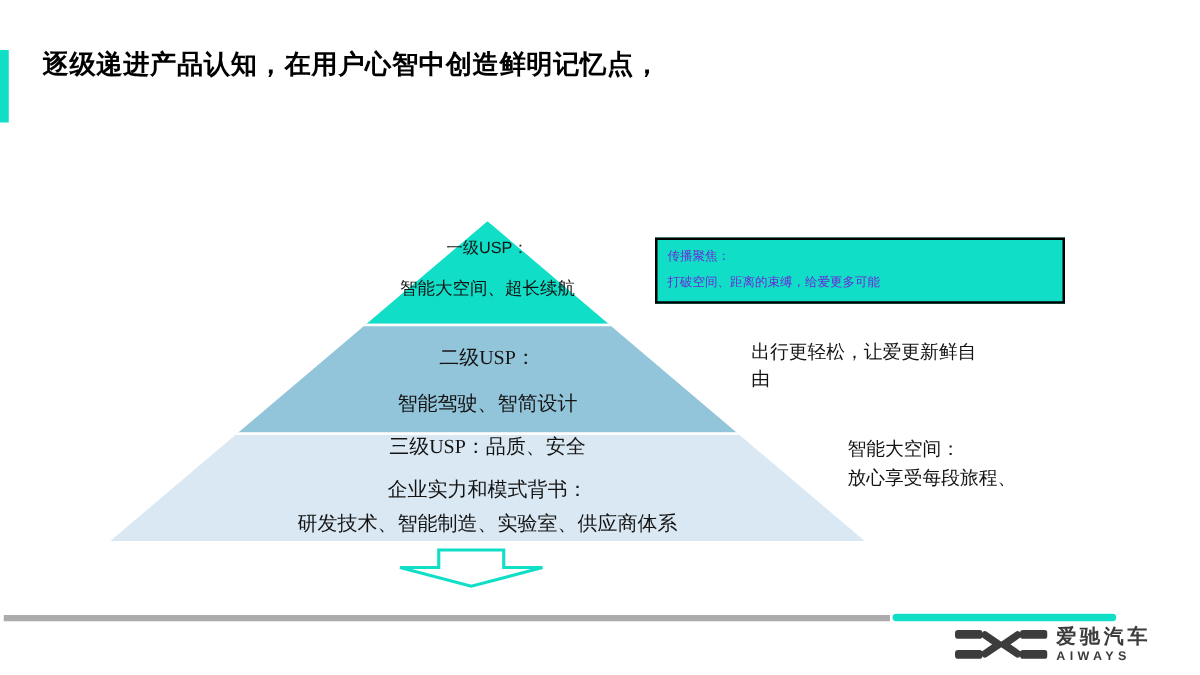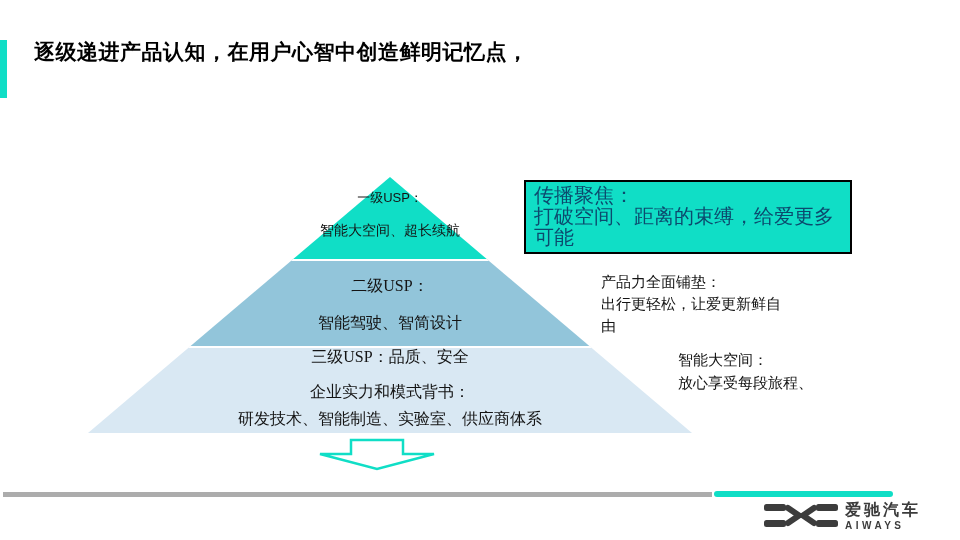--- a/index.html
+++ b/index.html
@@ -32,23 +32,23 @@
   .pyr-text{
     left:88px;width:604px;text-align:center;
     color:#141414;white-space:nowrap;
   }
   .pt-15{font-size:13px;}
   .pt-14{font-size:14px;}
   .pt-16{font-size:16px;font-family:Liberation Serif, serif;}
 
   
   .focus-box{
-    left:524px;top:180px;width:328px;box-sizing:border-box;
+    left:524px;top:190px;width:328px;box-sizing:border-box;
     border:2px solid #000;padding:3px 8px 4px 8px;
-    font-size:20px;line-height:21px;color:#0c4a6e;
+    font-size:10px;line-height:21px;color:#6d28d9;
   }
   .ann{font-size:15px;line-height:22px;color:#141414;}
   .ann-product{left:601px;top:271px;width:250px;}
   .ann-brand{left:678px;top:348px;width:210px;line-height:23px;}
 
   
   .down-arrow{left:318px;top:438px;}
 
   
   .rule-gray{left:3px;top:492px;width:709px;height:5px;}
@@ -81,21 +81,20 @@
 <div class="abs pyr-text pt-16" style="top:347px;">三级USP：品质、安全</div>
 <div class="abs pyr-text pt-16" style="top:382px;">企业实力和模式背书：</div>
 <div class="abs pyr-text pt-16" style="top:409px;">研发技术、智能制造、实验室、供应商体系</div>
 
 <div class="abs focus-box" style="background: rgb(16, 222, 198);">
   <div>传播聚焦：</div>
   <div>打破空间、距离的束缚，给爱更多可能</div>
 </div>
 
 <div class="abs ann ann-product">
-  <div>产品力全面铺垫：</div>
   <div>出行更轻松，让爱更新鲜自</div>
   <div>由</div>
 </div>
 
 <div class="abs ann ann-brand">
   <div>智能大空间：</div>
   <div>放心享受每段旅程、</div>
 </div>
 
 <svg class="abs down-arrow" width="118" height="34" viewBox="0 0 118 34">

